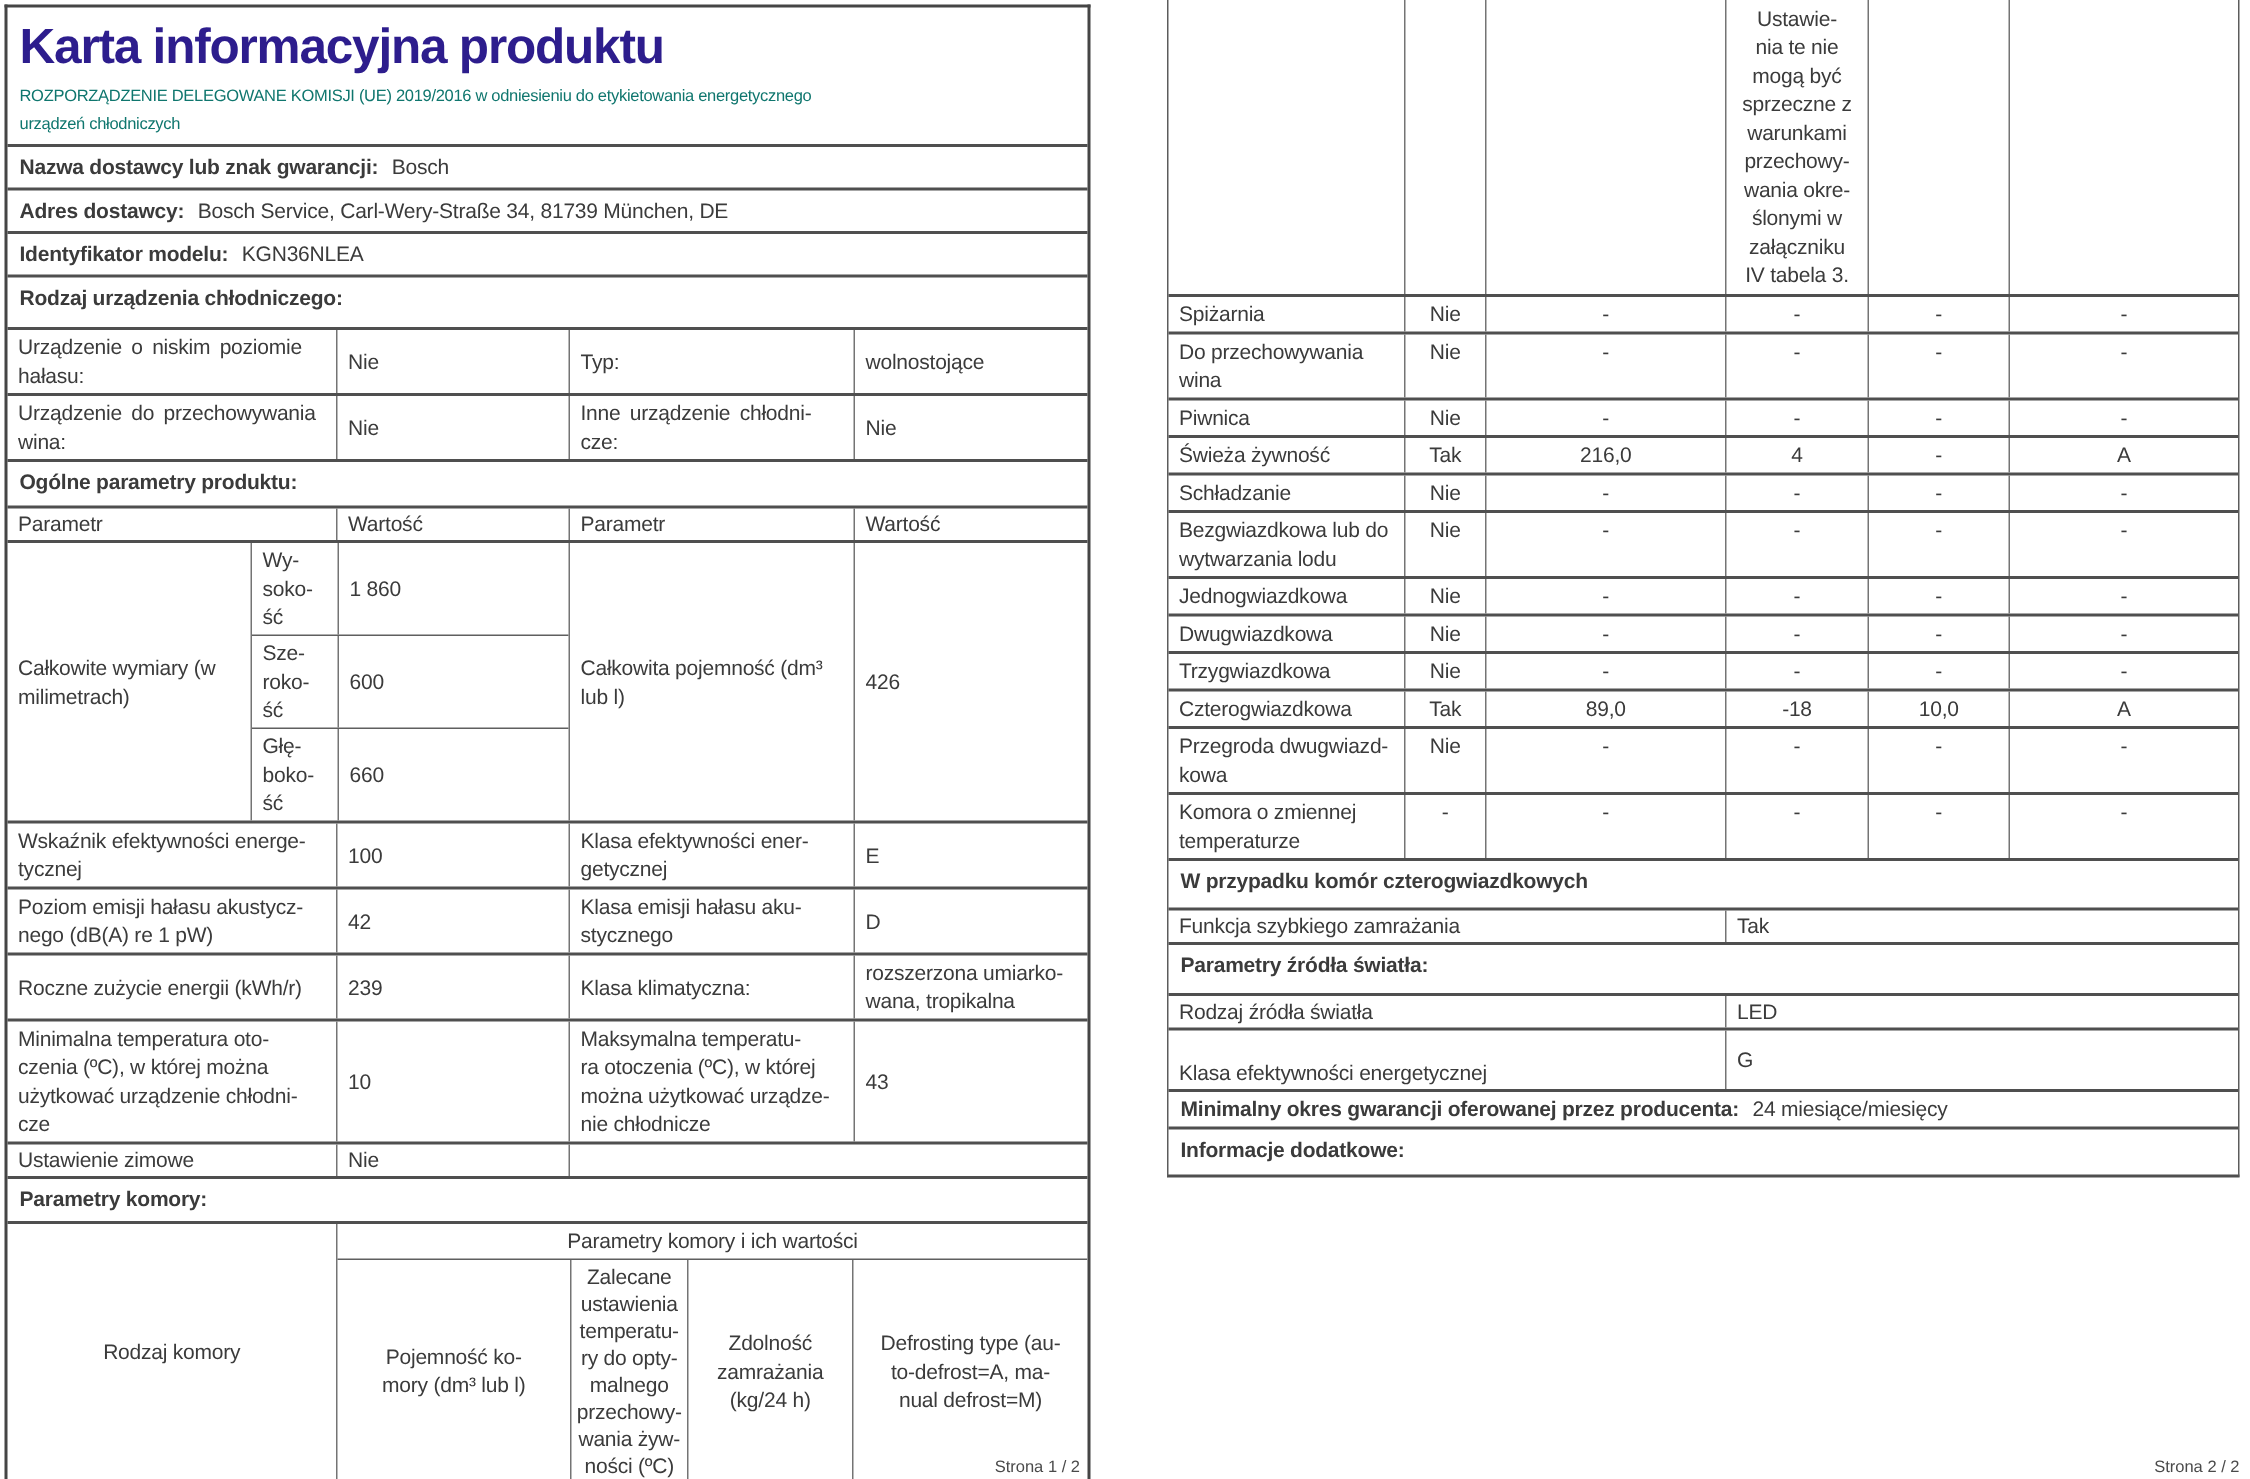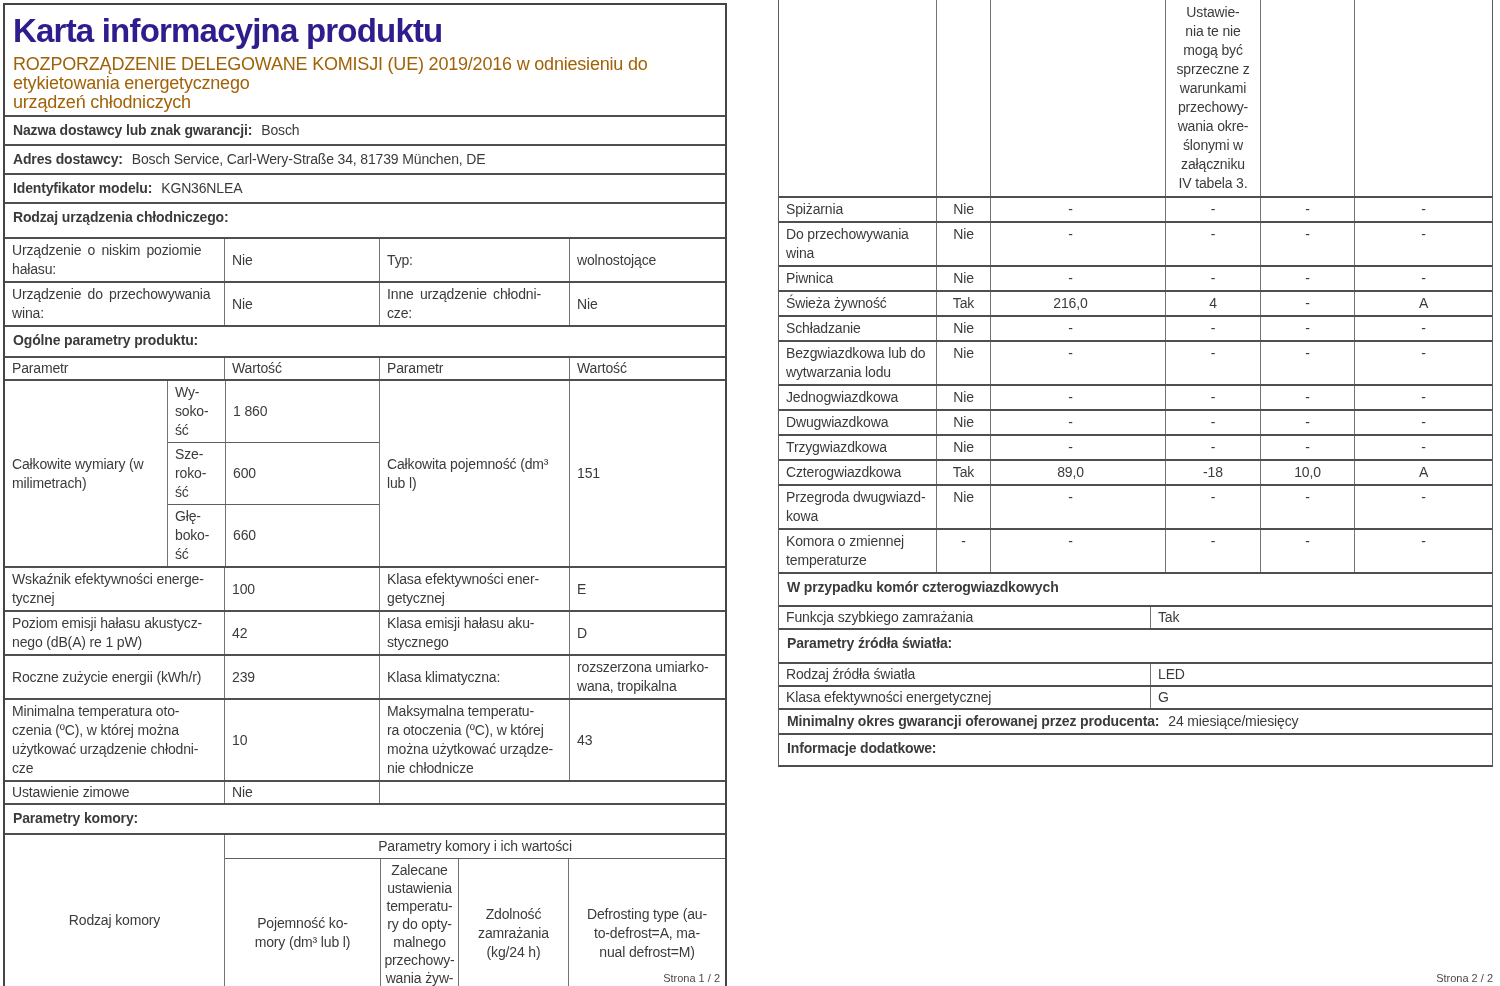--- a/index.html
+++ b/index.html
@@ -21,33 +21,33 @@
   .b { font-weight:bold; }
   .tc { justify-content:center; text-align:center; }
   .top { align-items:flex-start; padding-top:2px; }
   .jt { word-spacing:2.5px; }
   .hdr { padding:4px 8px 10px; font-weight:bold; display:block; }
   .inline-cell { display:block; padding:4px 8px; }
   .inline-cell .val { margin-left:9px; font-weight:normal; white-space:pre-line; }
   
   .c1 { width:219px; } .c2 { width:155px; } .c3 { width:190px; } .c4 { flex:1; }
   .doc-title { font-size:33px; line-height:38px; font-weight:bold; color:#2d1d8d; letter-spacing:-0.8px; }
-  .doc-subtitle { margin-top:5px; font-size:18px; letter-spacing:-0.2px; line-height:19px; color:#a16207; }
+  .doc-subtitle { margin-top:5px; font-size:11px; letter-spacing:-0.2px; line-height:19px; color:#0f766e; }
   .dimsub { width:212px; display:flex; flex-direction:column; border-left:1px solid #747474; }
   .dimrow { flex:1; display:flex; min-height:59px; }
   .dimrow + .dimrow { border-top:1px solid #5f5f5f; }
   .dimname { width:57px; }
   
   .komory-wrap { height:173px; overflow:hidden; }
   .komory-right { flex:1; display:flex; flex-direction:column; border-left:1px solid #747474; }
   .komory-span { height:24px; border-bottom:1px solid #5f5f5f; padding:2px 6px; }
   .komory-cols { flex:1; display:flex; }
   .k2 { width:155px; } .k3 { width:78px; line-height:18px; padding:2px 3px; } .k4 { width:110px; } .k5 { flex:1; }
   
-  .r1 { width:157px; } .r2 { width:54px; } .r3 { width:160px; } .r4 { width:95px;margin-left:15px; } .r5 { width:94px; } .r6 { flex:1; }
+  .r1 { width:157px; } .r2 { width:54px; } .r3 { width:160px; } .r4 { width:95px; } .r5 { width:94px; } .r6 { flex:1; }
   .half { width:371px; }
   .note-cell { line-height:19px; padding:3px 2px; }
   .footer { position:absolute; font-size:11px; letter-spacing:0; color:#4a4a4a; text-align:right; }
   #footer1 { left:3px; top:969px; width:717px; }
   #footer2 { left:778px; top:969px; width:715px; }
   .link-row { display:block; padding:7px 8px; line-height:21px; min-height:57px; }
   .link-row .url { margin-left:8px; }
 </style>
 </head>
 <body>
@@ -163,21 +163,21 @@
         <div class="cell bl" style="flex:1">
             <span data-bind="page1.dimensions.rows.2.value">660</span>
           </div>
       </div>
     </div>
     <div class="cell c3 bl">
         <span data-bind="page1.dimensions.right_label">Całkowita pojemność (dm³
 lub l)</span>
       </div>
     <div class="cell c4 bl">
-        <span data-bind="page1.dimensions.right_value">151</span>
+        <span data-bind="page1.dimensions.right_value">426</span>
       </div>
   </div>
 
   <div class="row" style="min-height:40px">
     <div class="cell c1">
         <span data-bind="page1.general_rows.0.p1">Wskaźnik efektywności energe-
 tycznej</span>
       </div>
     <div class="cell c2 bl">
         <span data-bind="page1.general_rows.0.v1">100</span>
@@ -594,21 +594,21 @@
   <div class="row" style="min-height:22px">
     <div class="cell half" style="padding-top:1px;padding-bottom:1px">
         <span data-bind="page2.light_rows.0.label">Rodzaj źródła światła</span>
       </div>
     <div class="cell bl" style="flex:1;padding-top:1px;padding-bottom:1px">
         <span data-bind="page2.light_rows.0.value">LED</span>
       </div>
   </div>
 
   <div class="row" style="min-height:22px">
-    <div class="cell half" style="padding-top:1px;padding-bottom:1px">
+    <div class="cell half" style="padding-top:19px;padding-bottom:1px">
         <span data-bind="page2.light_rows.1.label">Klasa efektywności energetycznej</span>
       </div>
     <div class="cell bl" style="flex:1;padding-top:1px;padding-bottom:1px">
         <span data-bind="page2.light_rows.1.value">G</span>
       </div>
   </div>
 
   <div class="row" style="min-height:22px">
     <div class="cell inline-cell" style="flex:1; padding-top:2px; padding-bottom:2px">
       <span class="b" data-bind="page2.warranty.label">Minimalny okres gwarancji oferowanej przez producenta:</span><span class="val" data-bind="page2.warranty.value">24 miesiące/miesięcy</span>

